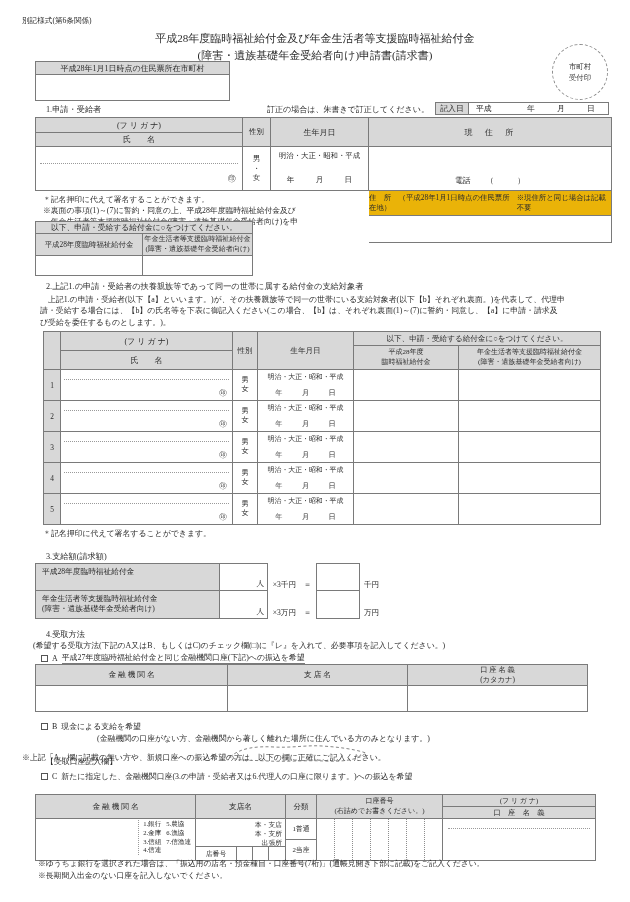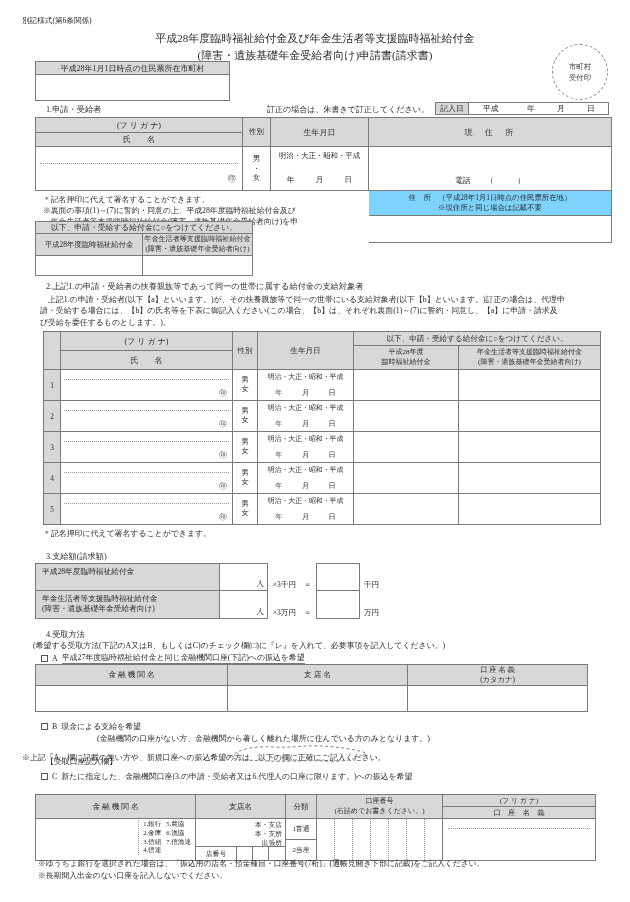--- a/index.html
+++ b/index.html
@@ -67,22 +67,22 @@
             display:flex; flex-direction:column; align-items:center; justify-content:center; font-size:7.6px; line-height:1.28; }
   .bd-dob { height:44px; border:1px solid #7a7a7a; border-top:none; border-left:none; background:#fff; position:relative; }
   .bd-dob .era { position:absolute; top:4px; left:0; width:100%; text-align:center; font-size:7.4px; white-space:nowrap; }
   .bd-dob .ymd { position:absolute; bottom:5px; left:0; width:100%; text-align:center; font-size:7.6px; letter-spacing:0.9em; padding-left:0.9em; }
   .bd-addr { height:44px; border:1px solid #7a7a7a; border-top:none; border-left:none; background:#fff; position:relative; }
   .bd-addr .tel { position:absolute; bottom:4px; left:0; width:100%; text-align:center; font-size:7.8px; }
 
   #s1-foot { display:flex; }
   #s1-foot .lnote { width:334px; padding:3px 0 0 8px; font-size:7.8px; line-height:1.42; }
   #s1-foot .rcol { width:243px; }
-  #s1-foot .rcol .rhd { height:25px; border:1px solid #7a7a7a; border-top:none; border-left:none; background:#7dd3fc;
-                        display:flex; flex-direction:column; align-items:center; justify-content:center; font-size:7.4px; line-height:1.4; }
+  #s1-foot .rcol .rhd { height:25px; border:1px solid #7a7a7a; border-top:none; border-left:none; background:#eab308;
+                        display:flex; flex-direction:row; align-items:center; justify-content:center; font-size:7.4px; line-height:1.4; }
   #s1-foot .rcol .rbd { height:27px; border:1px solid #7a7a7a; border-top:none; border-left:none; background:#fff; }
 
   
   #maru1 { left:35px; top:221px; width:218px; }
   #maru1 .top { height:13px; border:1px solid #7a7a7a; background:#d8d8d8; font-size:7.8px; }
   #maru1 .mid { display:flex; }
   #maru1 .mid .a { width:108px; height:22px; border:1px solid #7a7a7a; border-top:none; background:#d8d8d8;
                    display:flex; align-items:center; justify-content:center; font-size:7.4px; text-align:center; }
   #maru1 .mid .b { width:110px; height:22px; border:1px solid #7a7a7a; border-top:none; border-left:none; background:#d8d8d8;
                    display:flex; flex-direction:column; align-items:center; justify-content:center; font-size:7.1px; line-height:1.35; text-align:center; }
@@ -219,21 +219,21 @@
     <div class="shade ctr hd">平成28年1月1日時点の住民票所在市町村</div>
     <div class="bd"></div>
   </div>
 
   <div class="abs sec-h" id="s1-h">1.申請・受給者</div>
   <div class="abs" id="s1-note">訂正の場合は、朱書きで訂正してください。</div>
 
   <div class="abs" id="s1-date">
     <div class="cell lbl">記入日</div>
     <div class="cell val">
-      <span style="left:14px;">平成</span>
+      <span style="left:7px;">平成</span>
       <span style="left:58px;">年</span>
       <span style="left:88px;">月</span>
       <span style="left:118px;">日</span>
     </div>
   </div>
 
   <div class="abs" id="s1-table">
 
     <div class="r1">
       <div class="c-name">
@@ -291,21 +291,21 @@
       </div>
     </div>
     <div class="bot">
       <div class="a"></div>
       <div class="b"></div>
     </div>
   </div>
 
   <div class="abs sec-h" id="s2-h">2.上記1.の申請・受給者の扶養親族等であって同一の世帯に属する給付金の支給対象者</div>
   <div class="abs" id="s2-p">
-    <div class="ind">上記1.の申請・受給者(以下【a】といいます。)が、その扶養親族等で同一の世帯にいる支給対象者(以下【b】といいます。)訂正の場合は、代理申</div>
+    <div class="ind">上記1.の申請・受給者(以下【a】といいます。)が、その扶養親族等で同一の世帯にいる支給対象者(以下【b】それぞれ裏面。)を代表して、代理申</div>
     <div>請・受給する場合には、【b】の氏名等を下表に御記入ください(この場合、【b】は、それぞれ裏面(1)～(7)に誓約・同意し、【a】に申請・請求及</div>
     <div>び受給を委任するものとします。)。</div>
   </div>
 
   <div class="abs" id="s2-table">
     <div class="t2" id="s2-head">
       <div class="col-no"></div>
       <div class="col-name">
         <div class="a ctr">(フ リ ガ ナ)</div>
         <div class="b ctr">氏　　名</div>

